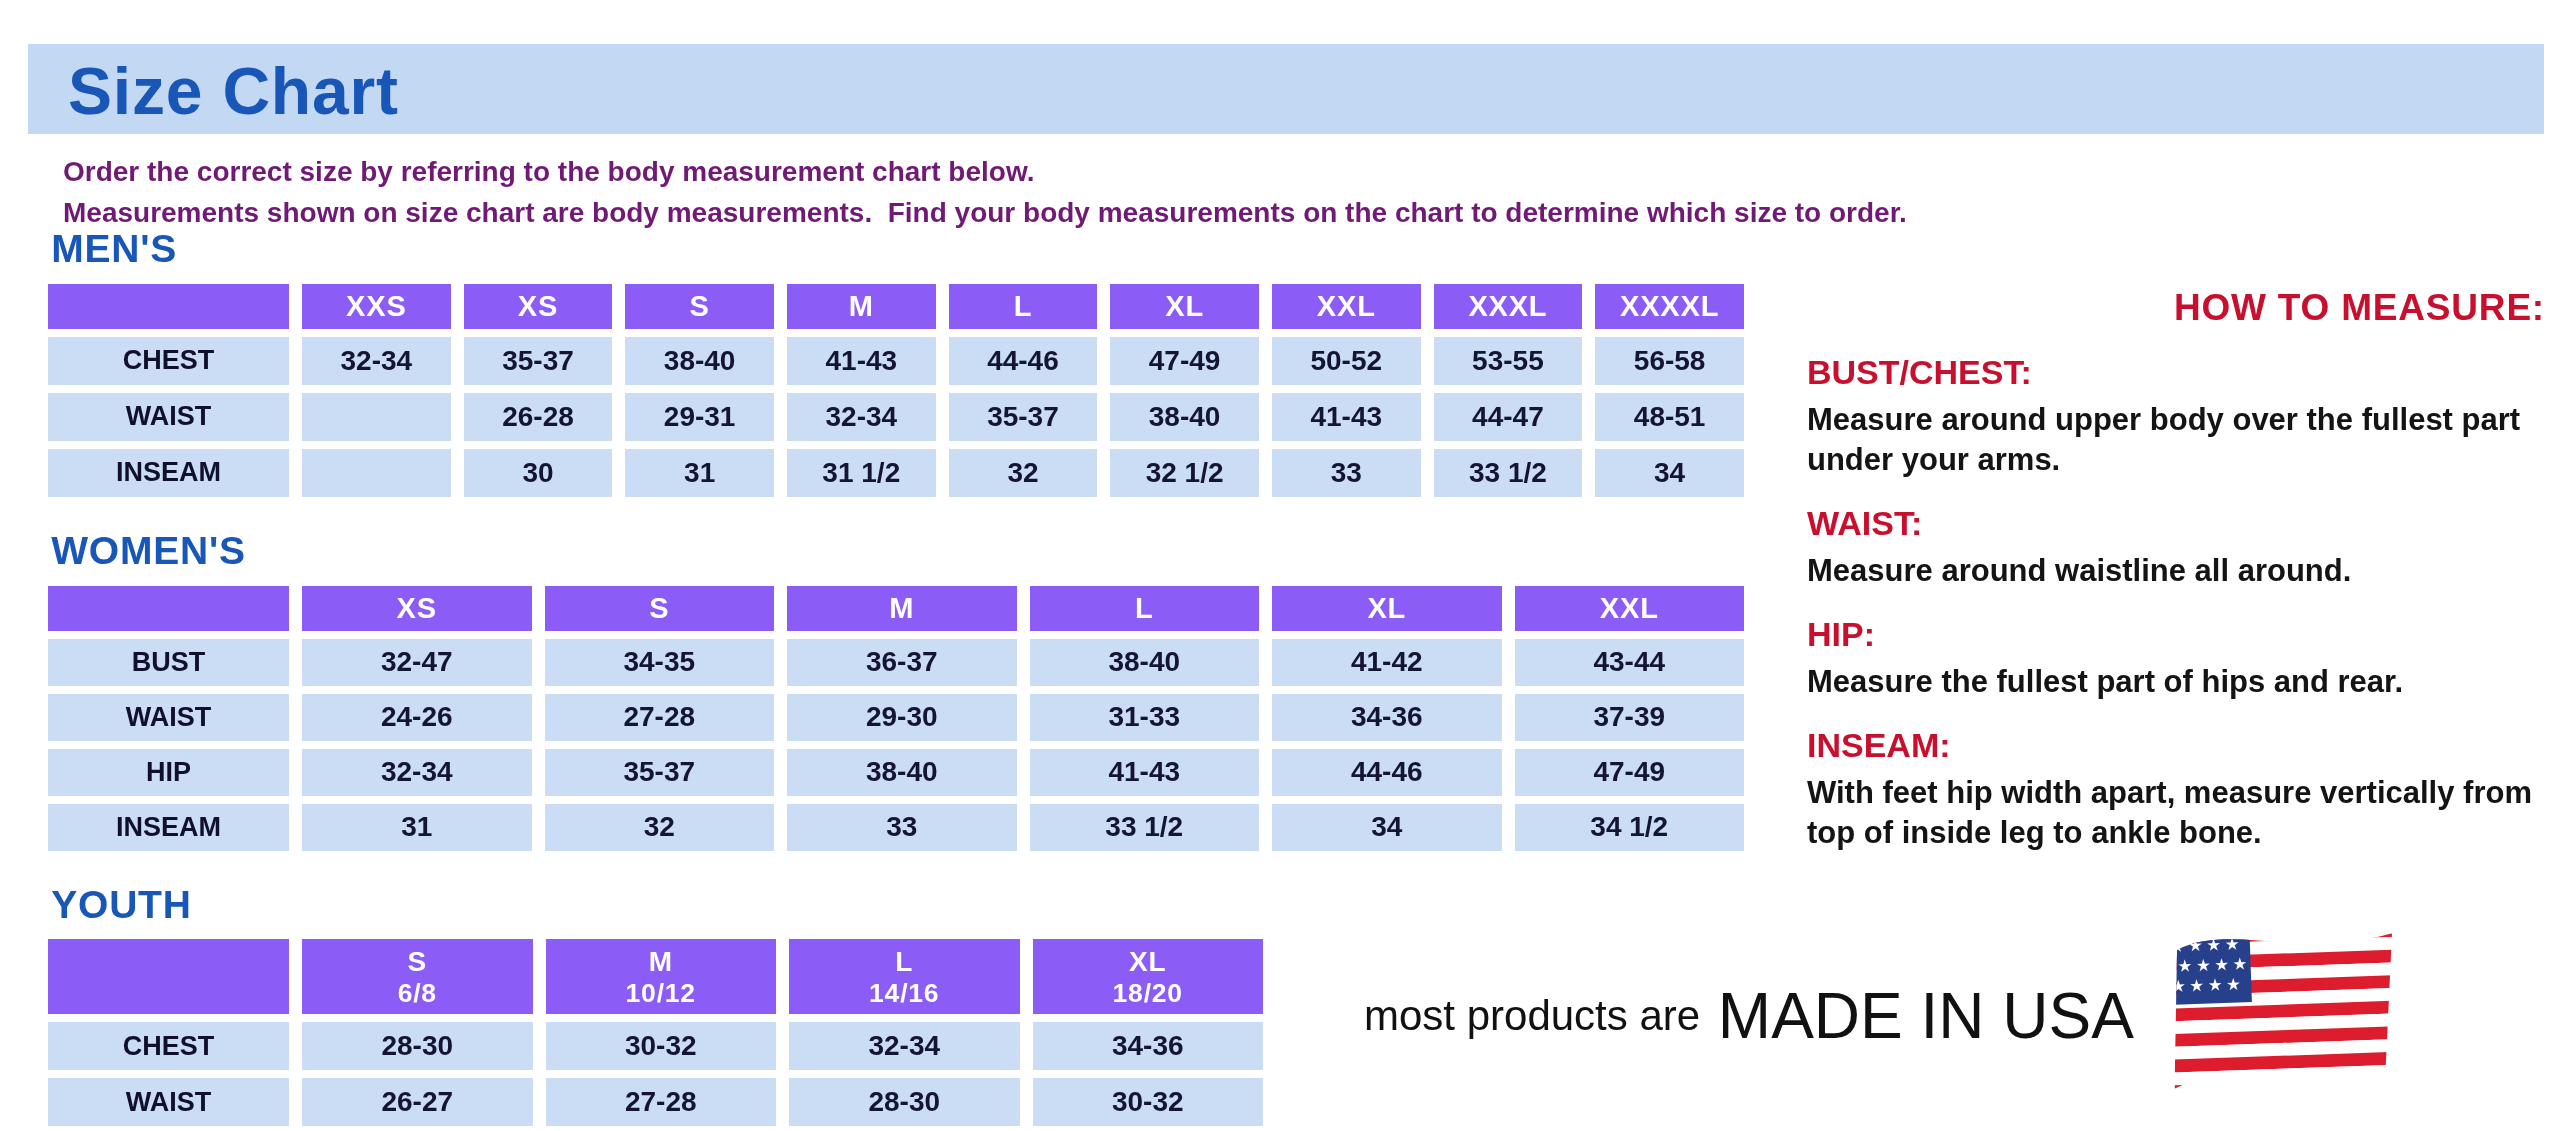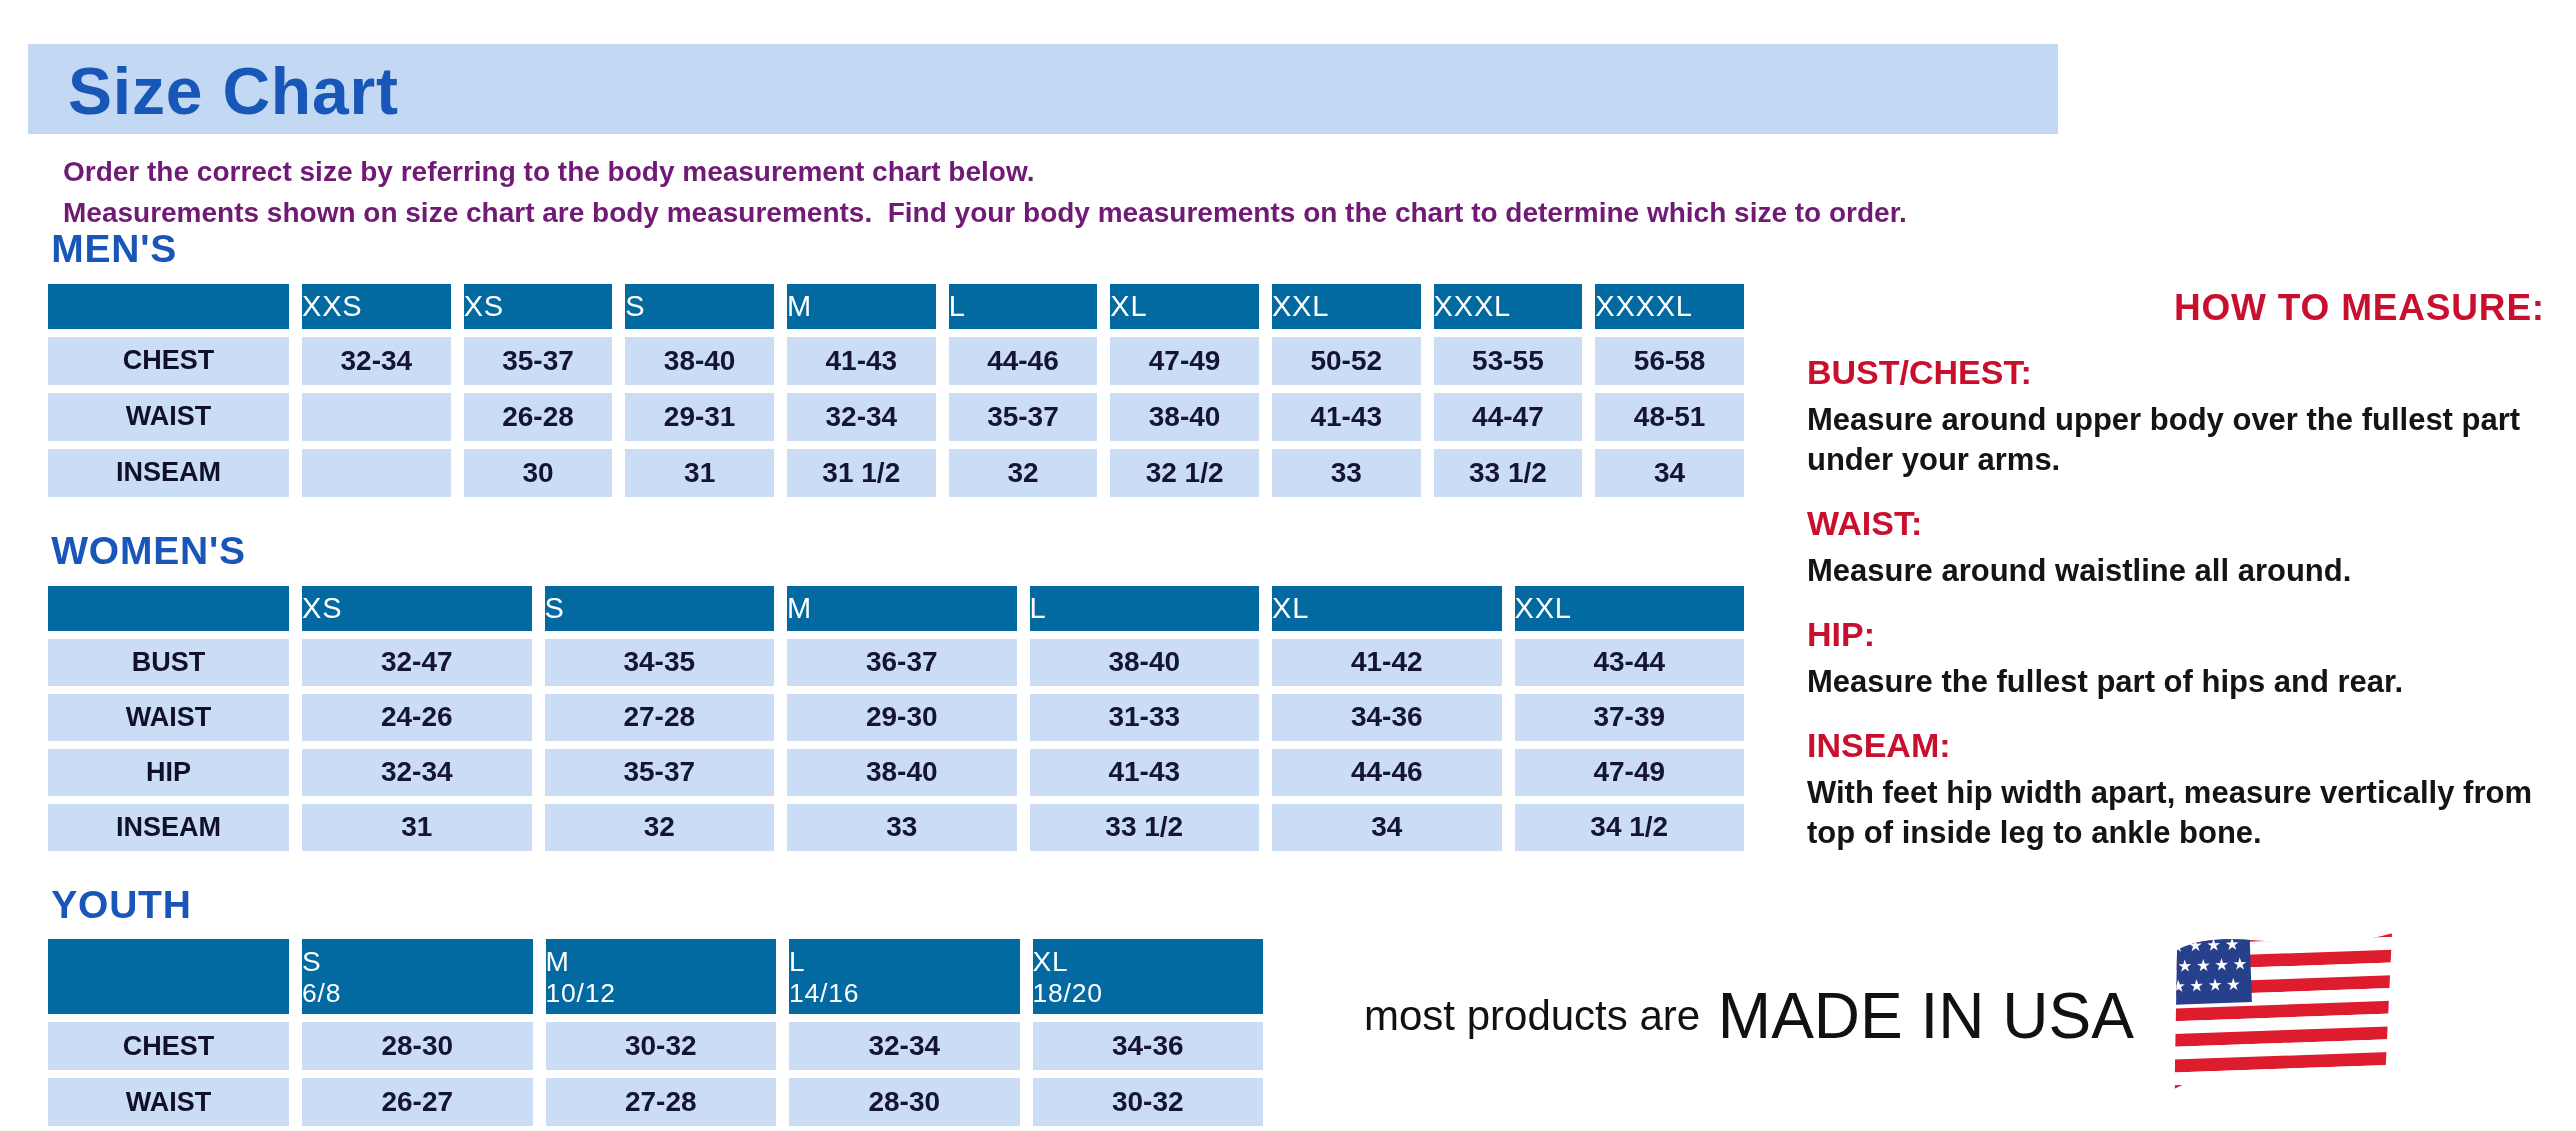--- a/index.html
+++ b/index.html
@@ -1,35 +1,35 @@
 <!DOCTYPE html>
 <html style="font-size:13px"><head>
 <meta charset="utf-8">
 <style>
   html,body{margin:0;padding:0;background:#ffffff;}
   body{width:2576px;height:1132px;font-family:"Liberation Sans", sans-serif;position:relative;overflow:hidden;}
   .page{position:absolute;inset:0;background:#ffffff;}
 
   
-  .banner{position:absolute;left:28px;top:44px;width:2030px;height:90px;background:#c2d8f3;}
+  .banner{position:absolute;left:28px;top:44px;width:2516px;height:90px;background:#c2d8f3;}
   .banner h1{margin:0;padding-left:40px;line-height:95px;font-size:66px;font-weight:800;color:#1856b8;letter-spacing:0.8px;}
 
   
   .intro-wrap{position:absolute;left:63px;top:154px;}
   .intro{margin:0 0 6.4px 0;font-size:28px;font-weight:600;color:#701a75;white-space:pre-wrap;line-height:35px;}
 
   
   .tables-col{position:absolute;left:48px;top:227px;width:1749px;}
   .section-heading{margin:0 0 4.8px 3.2px;font-size:39px;font-weight:800;color:#1856b8;letter-spacing:0.8px;}
   .section-heading.gap{margin-top:24px;}
 
   table.size-table{border-collapse:separate;border-spacing:13px 8.8px;margin-left:-13px;table-layout:fixed;}
   table.mens,table.womens{width:1722px;}
   table.youth{width:1241px;}
-  table.size-table th{background:#0369a1;color:#ffffff;font-size:29px;font-weight:400;text-align:left;height:45px;padding:0;letter-spacing:0.8px;}
+  table.size-table th{background:#8b5cf6;color:#ffffff;font-size:29px;font-weight:700;text-align:center;height:45px;padding:0;letter-spacing:0.8px;}
   table.youth th{height:75px;line-height:34px;font-size:28px;}
   table.size-table th .sub{font-size:26.5px;line-height:29px;}
   table.size-table td{background:#cbdcf5;color:#141433;font-size:28px;font-weight:600;text-align:center;height:48px;padding:0;}
   table.womens td{height:47px;}
   table.youth td{height:48px;}
   table.size-table td.row-label{font-weight:800;color:#10102a;font-size:27px;}
   table.size-table col.label-col{width:241px;}
 
   
   .measure-col{position:absolute;left:1807px;top:287px;width:738px;}

